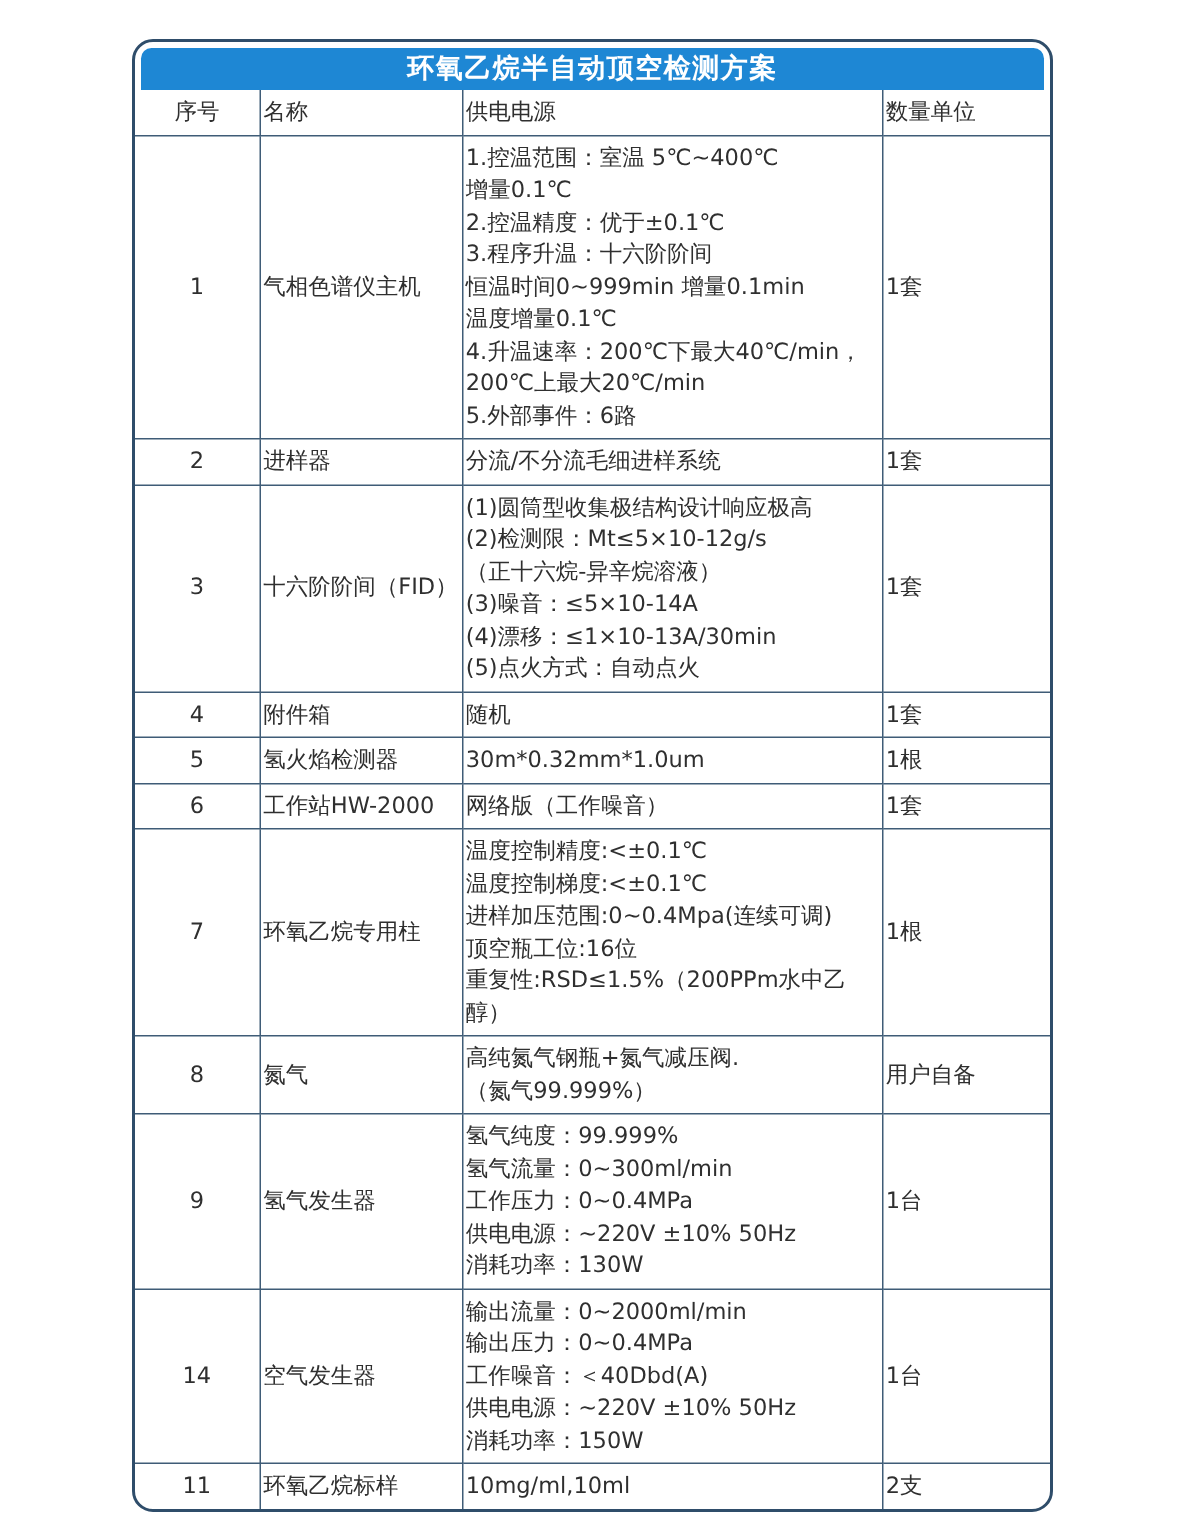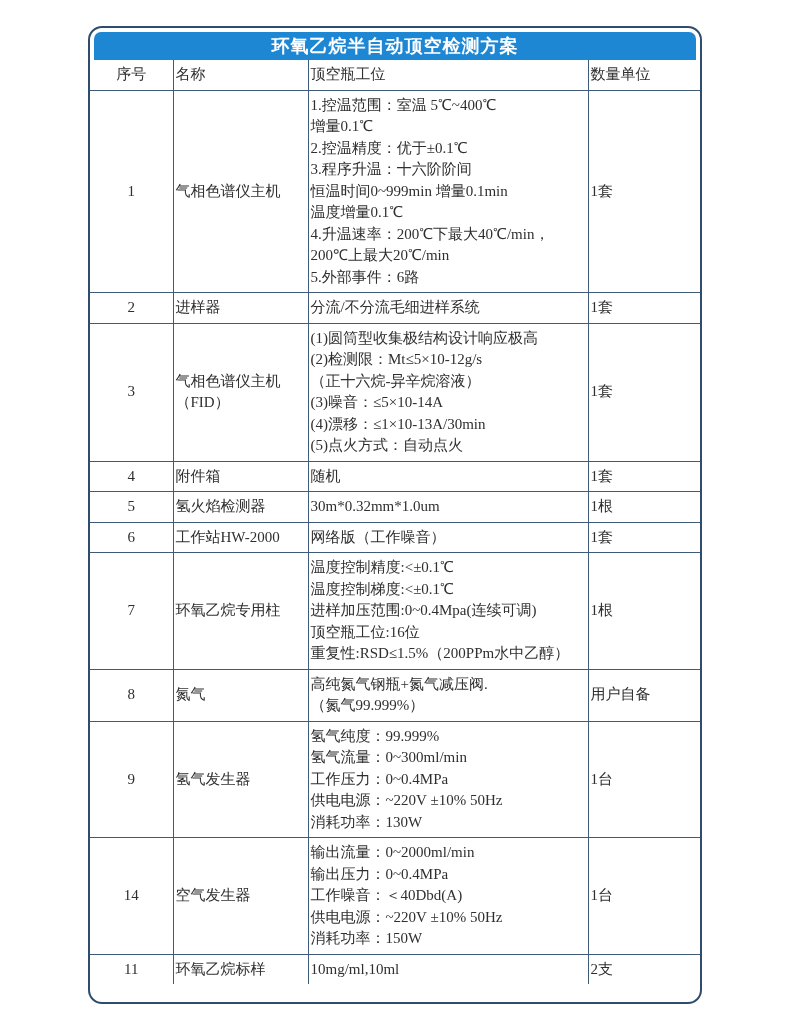--- a/index.html
+++ b/index.html
@@ -8,21 +8,20 @@
     background: #ffffff;
     font-family: "DejaVu Sans", "Liberation Sans", sans-serif;
     color: #2f2f2f;
   }
   .page {
     position: relative;
     width: 790px;
     height: 1011px;
     background: #ffffff;
     overflow: hidden;
-    font-family: Liberation Serif, serif;
   }
   .card {
     position: absolute;
     left: 88px;
     top: 26px;
     width: 614px;
     min-height: 978px;
     border: 2px solid #2f4d6a;
     border-radius: 14px;
     background: #ffffff;
@@ -78,21 +77,21 @@
       <colgroup>
         <col class="c1">
           <col class="c2">
           <col class="c3">
           <col class="c4">
       </colgroup>
       <thead>
         <tr>
           <th>序号</th>
           <th>名称</th>
-          <th>顶空瓶工位</th>
+          <th>供电电源</th>
           <th>数量单位</th>
         </tr>
       </thead>
       <tbody>
         <tr>
           <td>1</td>
           <td>气相色谱仪主机</td>
           <td class="spec-cell">1.控温范围：室温 5℃~400℃
 增量0.1℃
 2.控温精度：优于±0.1℃
@@ -105,21 +104,21 @@
           <td>1套</td>
         </tr>
         <tr>
           <td>2</td>
           <td>进样器</td>
           <td class="spec-cell">分流/不分流毛细进样系统</td>
           <td>1套</td>
         </tr>
         <tr>
           <td>3</td>
-          <td>气相色谱仪主机（FID）</td>
+          <td>十六阶阶间（FID）</td>
           <td class="spec-cell">(1)圆筒型收集极结构设计响应极高
 (2)检测限：Mt≤5×10-12g/s
 （正十六烷-异辛烷溶液）
 (3)噪音：≤5×10-14A
 (4)漂移：≤1×10-13A/30min
 (5)点火方式：自动点火</td>
           <td>1套</td>
         </tr>
         <tr>
           <td>4</td>

